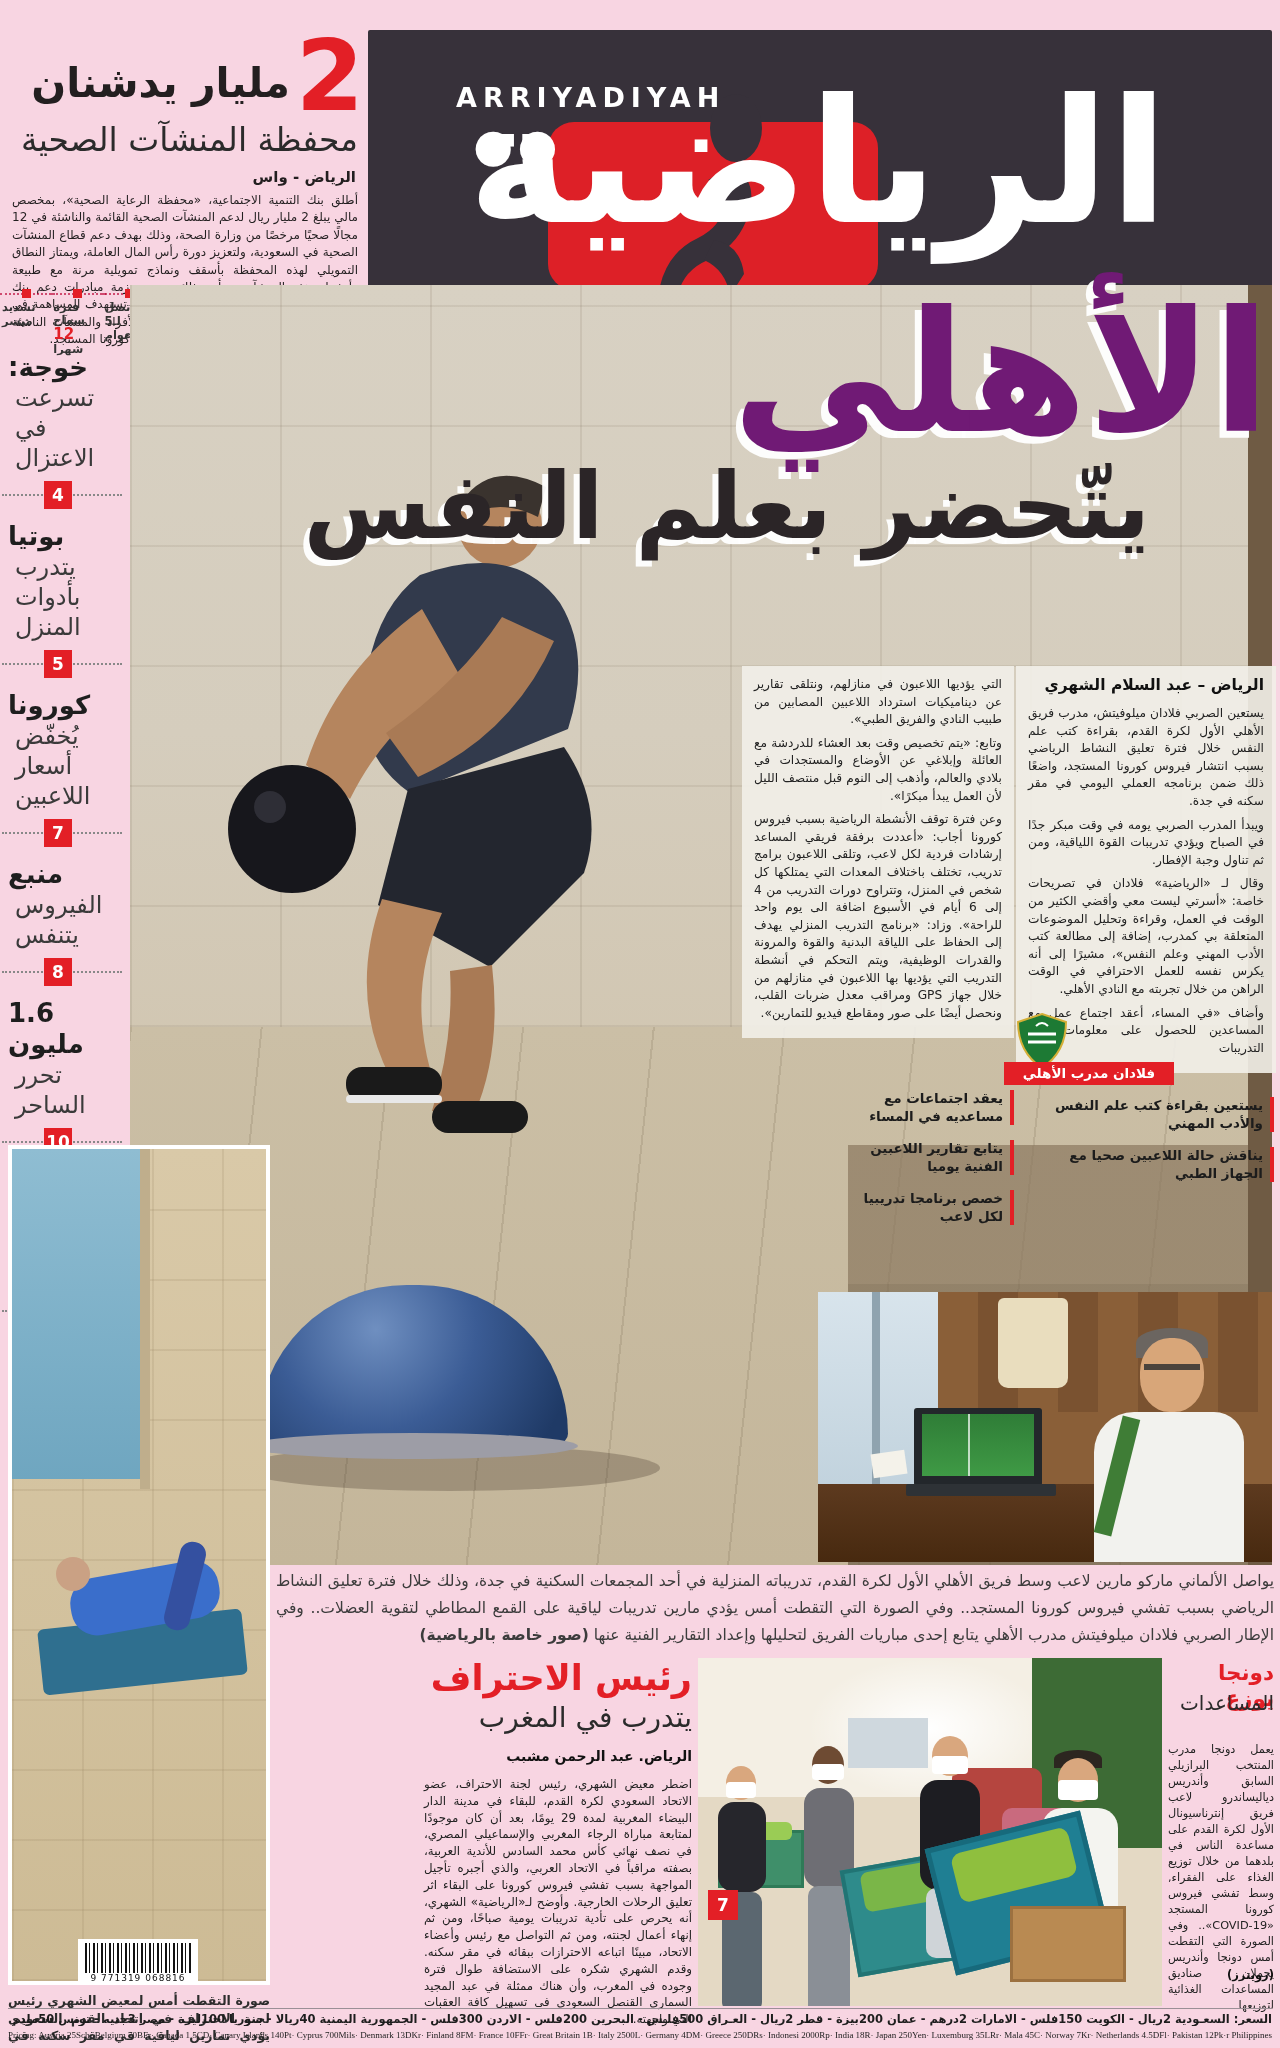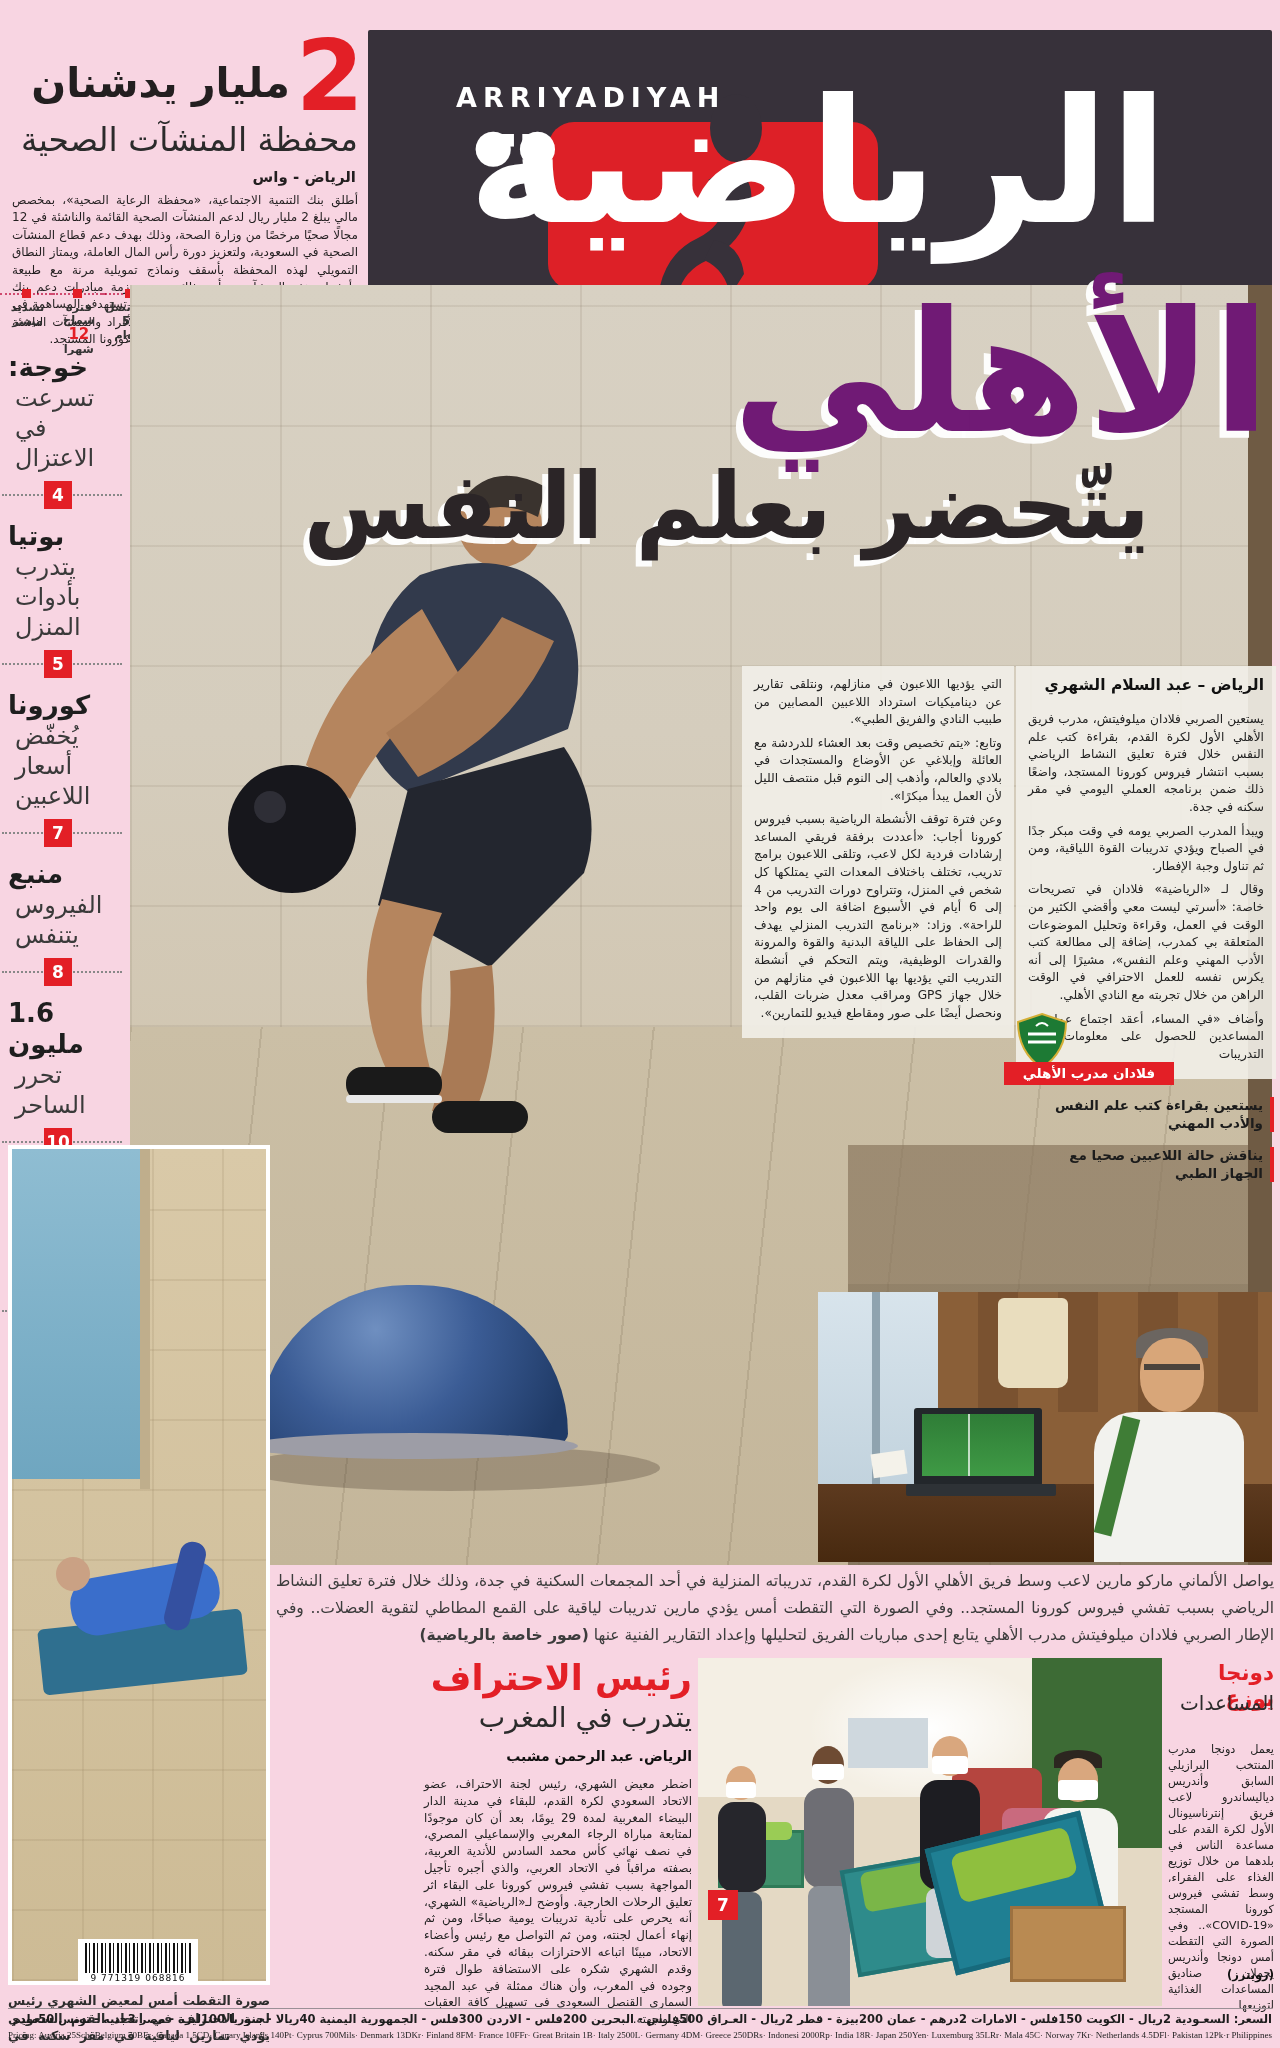--- a/index.html
+++ b/index.html
@@ -35,21 +35,21 @@
   .ig-b1{color:#e31f26;font-weight:bold;font-size:13px;line-height:14px;}
   .ig-b2{color:#8c8c8c;font-size:12px;line-height:13px;}
   .ig-b3{color:#111;font-weight:bold;font-size:13px;line-height:14px;background:#fff;display:inline-block;padding:0 3px;}
   #ig-sep{width:3px;height:44px;background:#4a4a4a;margin:2px 4px 0 6px;}
   #ig-val{width:80px;text-align:right;}
   .ig-vlabel{font-size:13.5px;color:#222;font-weight:bold;line-height:16px;}
   .ig-vvalue{font-size:16px;color:#e31f26;font-weight:bold;line-height:20px;}
   #ig-scope{width:62px;text-align:center;padding-top:10px;}
   .ig-s1{color:#c01b22;font-weight:bold;font-size:14px;line-height:15px;}
   .ig-s2{color:#cf7d86;font-size:13px;line-height:15px;}
-  .ig-item{width:52px;text-align:center;padding-top:10px;position:relative;}
+  .ig-item{width:52px;text-align:left;padding-top:10px;position:relative;}
   .ig-item:before{content:"";position:absolute;top:2px;right:-2px;left:-2px;border-top:2px dotted #b03;opacity:.65;}
   .ig-item:after{content:"";position:absolute;top:-2px;right:22px;width:9px;height:9px;background:#e31f26;}
   .ig-l1{font-size:11.5px;color:#333;line-height:13px;font-weight:bold;}
   .ig-l2{font-size:11.5px;color:#333;line-height:14px;font-weight:bold;}
   .ig-l2 .bignum{color:#e31f26;font-size:15px;}
   
   #sidebar{left:2px;top:352px;width:120px;}
   .sb-item{direction:rtl;text-align:left;padding-left:6px;}
   .sb-bold{font-size:26px;font-weight:bold;color:#1e1e1e;line-height:31px;}
   .sb-rest{font-size:24px;font-weight:400;color:#3a3a3a;line-height:30px;margin-left:7px;}
@@ -72,21 +72,21 @@
   #bosu{position:absolute;left:128px;top:1000px;width:310px;height:158px;border-radius:160px 160px 10px 10px;
       background:radial-gradient(circle at 38% 28%,#6f8fc0,#3b5c95 45%,#1f3a66 90%);}
   #bosu-base{position:absolute;left:118px;top:1148px;width:330px;height:26px;border-radius:50%;background:#9d9da6;}
   
   #main-h1{left:330px;top:288px;width:940px;text-align:right;font-size:168px;font-weight:bold;color:#701a75;line-height:170px;text-shadow:-7px 7px 0 rgba(255,255,255,.95);}
   #main-h2{left:300px;top:452px;width:850px;text-align:right;font-size:92px;font-weight:bold;color:#2b2527;line-height:110px;text-shadow:-6px 6px 0 rgba(255,255,255,.95);}
   
   .colbox{background:rgba(242,239,233,.9);padding:10px 12px;direction:rtl;}
   #col-right{left:1016px;top:666px;width:236px;}
   #col-mid{left:742px;top:666px;width:248px;}
-  #col-by{font-size:15.5px;font-weight:bold;color:#111;margin-bottom:17px;text-align:right;}
+  #col-by{font-size:15.5px;font-weight:bold;color:#111;margin-bottom:11px;text-align:right;}
   .colp{font-size:12.2px;line-height:17.6px;color:#222;margin:0 0 6px 0;text-align:justify;}
   
   #club-shield{left:1016px;top:1012px;width:52px;height:58px;}
   #coach-label{left:1004px;top:1062px;width:170px;height:23px;background:#e31f26;color:#fff;font-weight:bold;font-size:13.5px;text-align:center;line-height:23px;}
   .bul-col{direction:rtl;}
   #bul-left{left:862px;top:1090px;width:152px;}
   #bul-right{left:1040px;top:1070px;width:234px;margin-top:27px;}
   .bul{border-right:4px solid #e31f26;padding-right:7px;margin-bottom:15px;font-size:13.5px;font-weight:bold;color:#1c1c1c;line-height:17.5px;text-align:right;}
   
   #photo-inset{left:818px;top:1292px;width:454px;height:270px;background:#8a5f38;overflow:hidden;}
@@ -339,20 +339,25 @@
     <p class="colp">وتابع: «يتم تخصيص وقت بعد العشاء للدردشة مع العائلة وإبلاغي عن الأوضاع والمستجدات في بلادي والعالم، وأذهب إلى النوم قبل منتصف الليل لأن العمل يبدأ مبكرًا».</p>
     <p class="colp">وعن فترة توقف الأنشطة الرياضية بسبب فيروس كورونا أجاب: «أعددت برفقة فريقي المساعد إرشادات فردية لكل لاعب، وتلقى اللاعبون برامج تدريب، تختلف باختلاف المعدات التي يمتلكها كل شخص في المنزل، وتتراوح دورات التدريب من 4 إلى 6 أيام في الأسبوع اضافة الى يوم واحد للراحة». وزاد: «برنامج التدريب المنزلي يهدف إلى الحفاظ على اللياقة البدنية والقوة والمرونة والقدرات الوظيفية، ويتم التحكم في أنشطة التدريب التي يؤديها بها اللاعبون في منازلهم من خلال جهاز GPS ومراقب معدل ضربات القلب، ونحصل أيضًا على صور ومقاطع فيديو للتمارين».</p>
   </div>
 
   <svg id="club-shield" class="abs" viewBox="0 0 52 58">
     <path d="M26 2 L50 10 Q50 40 26 56 Q2 40 2 10 Z" fill="#1d7a34" stroke="#d4af37" stroke-width="2"></path>
     <path d="M12 22 h28 M12 30 h28" stroke="#fff" stroke-width="3"></path>
     <path d="M20 14 q6 -6 12 0" stroke="#fff" stroke-width="2" fill="none"></path>
   </svg>
   <div id="coach-label" class="abs">فلادان مدرب الأهلي</div>
+  <div id="bul-left" class="abs bul-col">
+    <div class="bul">يعقد اجتماعات مع مساعديه في المساء</div>
+    <div class="bul">يتابع تقارير اللاعبين الفنية يوميا</div>
+    <div class="bul">خصص برنامجا تدريبيا لكل لاعب</div>
+  </div>
   <div id="bul-right" class="abs bul-col">
     <div class="bul">يستعين بقراءة كتب علم النفس والأدب المهني</div>
     <div class="bul">يناقش حالة اللاعبين صحيا مع الجهاز الطبي</div>
   </div>
 
   <div id="photo-inset" class="abs">
     <div class="pi-window"></div>
     <div class="pi-frame"></div>
     <div class="pi-wood"></div>
     <div class="pi-lamp"></div>

